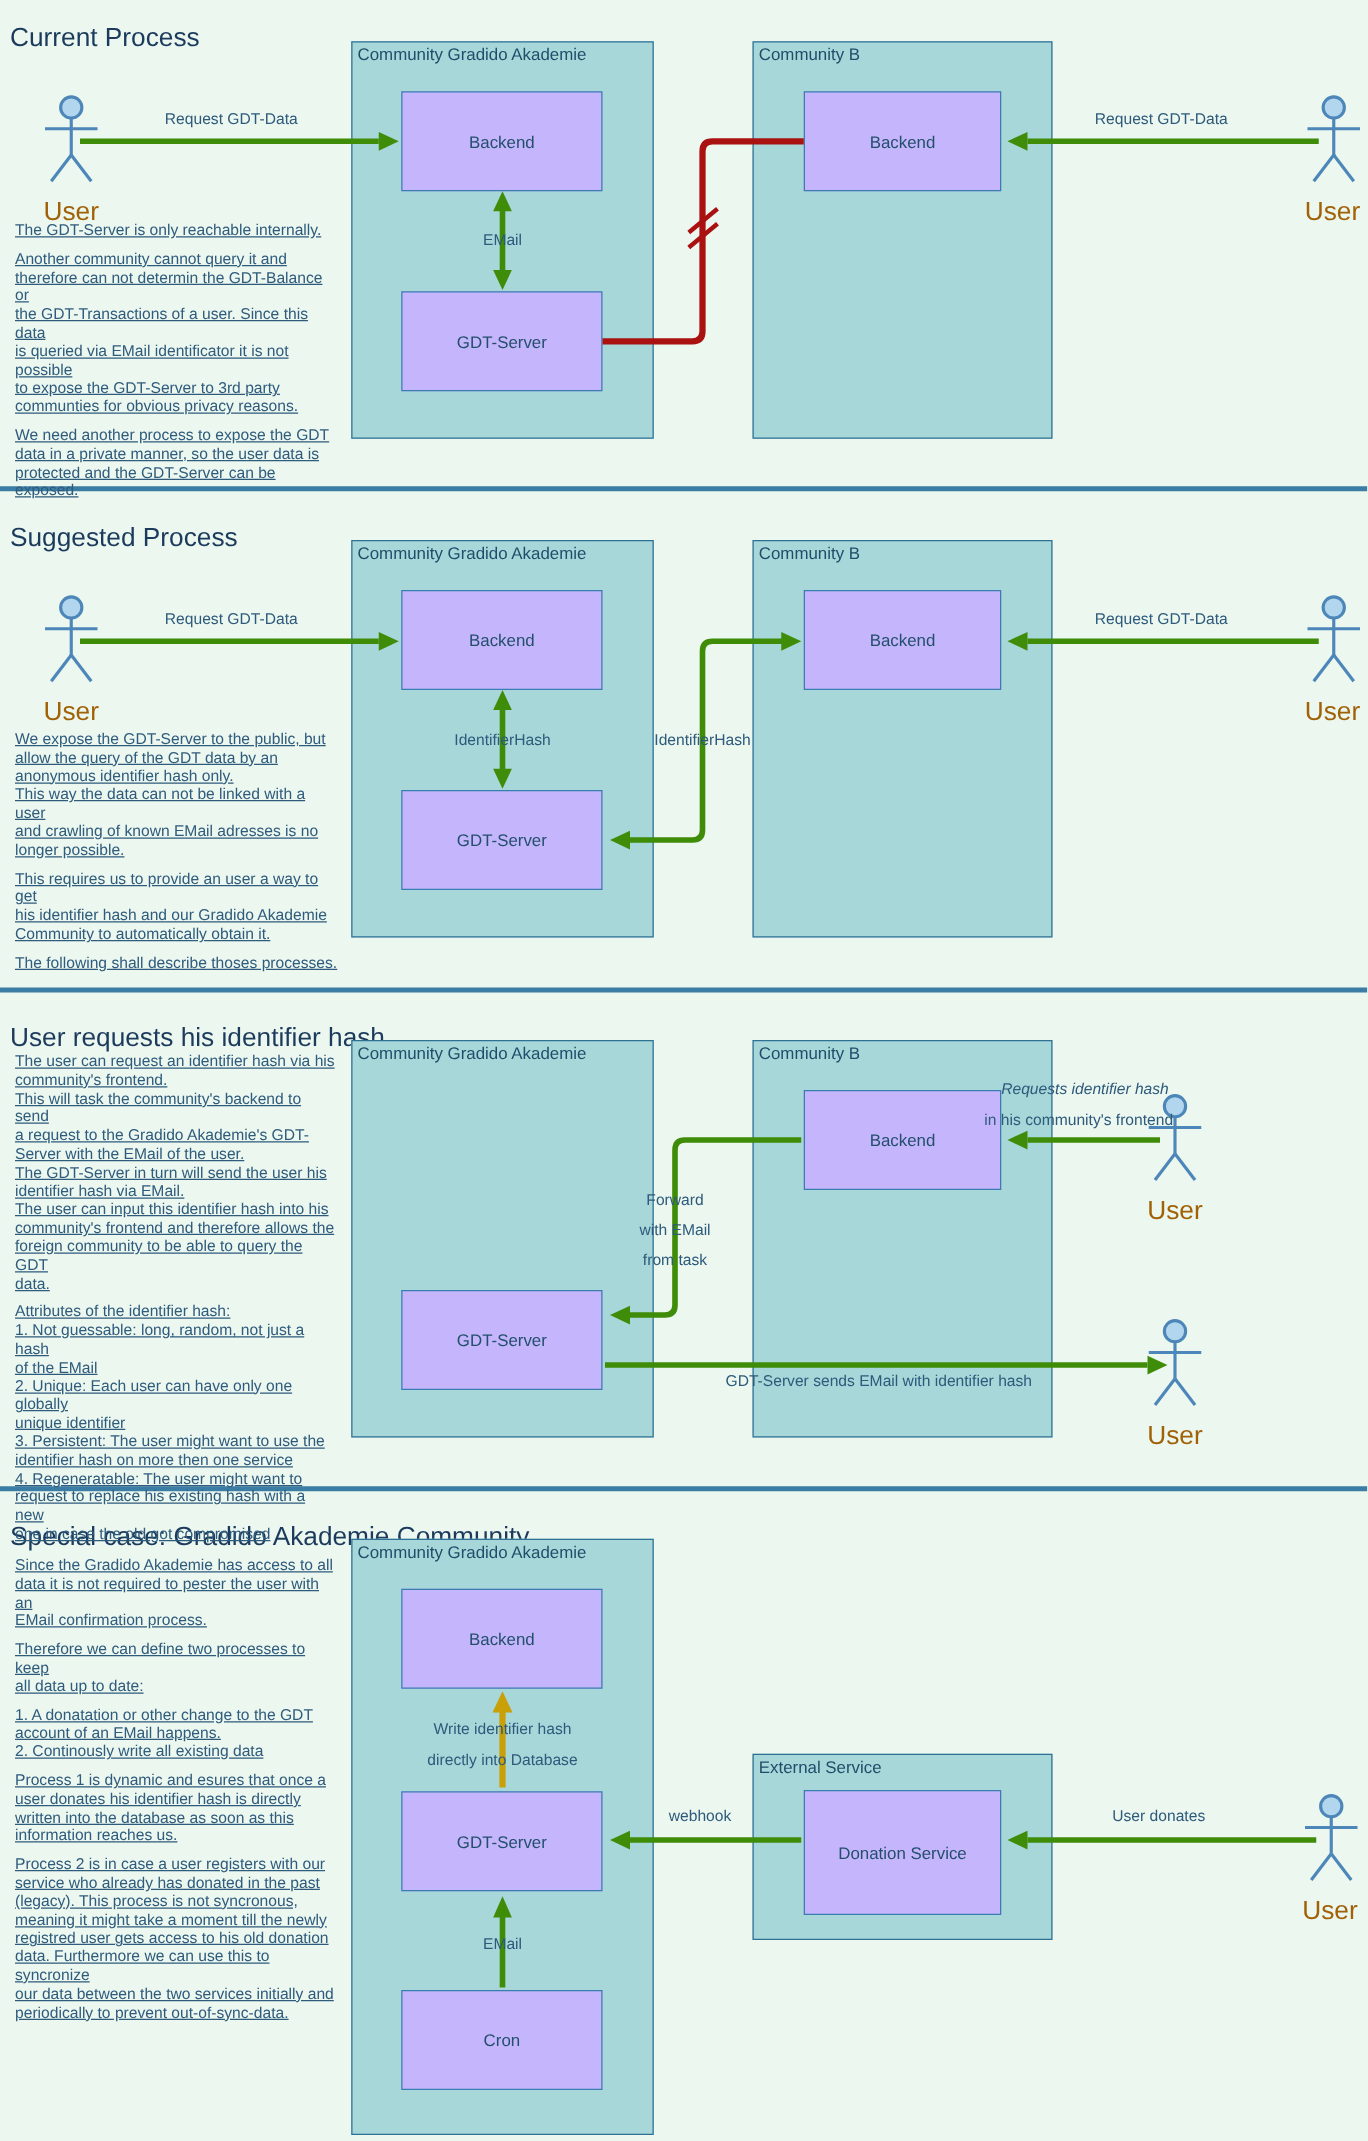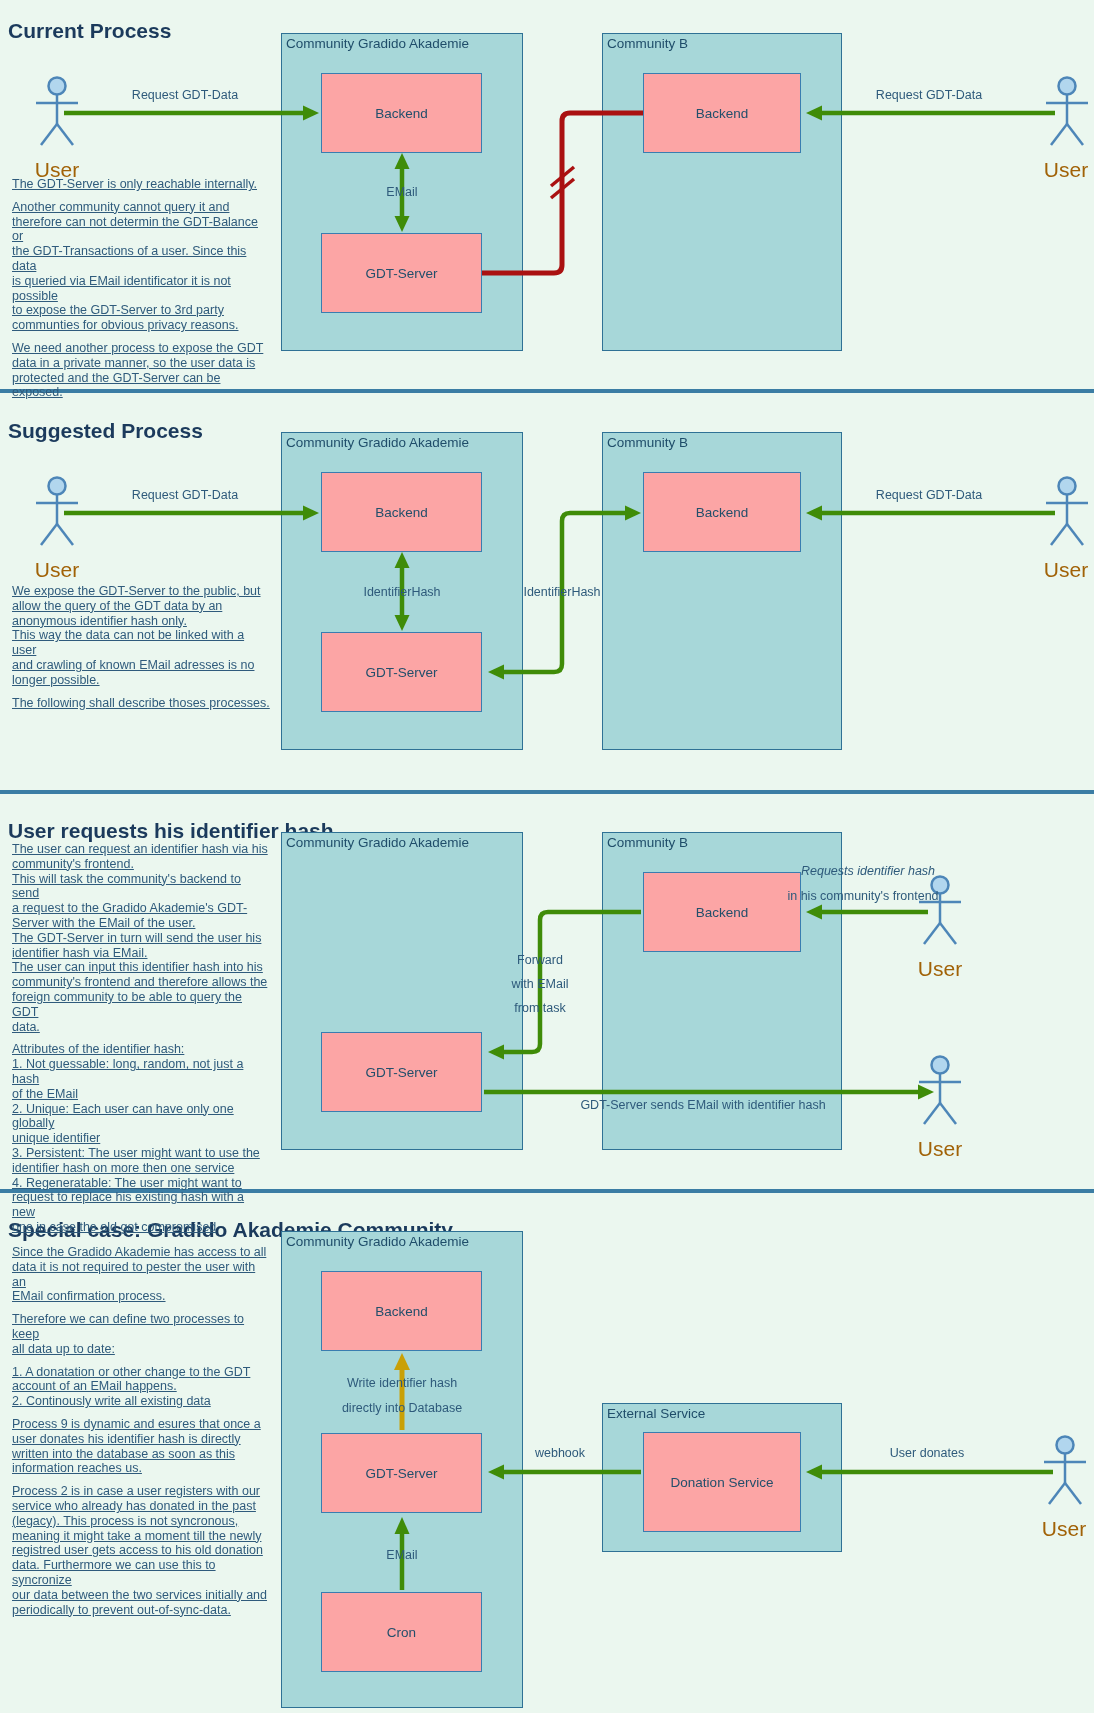--- a/index.html
+++ b/index.html
@@ -1,24 +1,24 @@
 <!DOCTYPE html>
 <html><head>
 <meta charset="utf-8">
 <style>
   html,body{margin:0;padding:0;background:#ebf7ef;}
   #page{position:relative;width:1094px;height:1713px;background:#ebf7ef;
         font-family:"Liberation Sans",sans-serif;overflow:hidden;}
-  .sec-title{position:absolute;left:8px;font-size:21px;font-weight:bold;color:#1b3a5c;white-space:nowrap;}
+  .sec-title{position:absolute;left:8px;font-size:21px;font-weight:normal;color:#1b3a5c;white-space:nowrap;}
   .separator{position:absolute;left:0;width:1094px;height:4px;background:#3b7da4;}
   .textblock{position:absolute;left:12px;width:258px;color:#2f5b7c;font-size:12.5px;line-height:14.8px;text-decoration:underline;}
   .textblock p{margin:0 0 8px 0;white-space:pre-line;}
   .container{position:absolute;background:#a7d7d9;border:1.5px solid #2f7195;box-sizing:border-box;}
   .clabel{position:absolute;left:4px;top:2px;font-size:13.5px;color:#1f4d6a;white-space:nowrap;}
-  .node{position:absolute;background:#fca5a5;border:1.3px solid #3a7db0;box-sizing:border-box;
+  .node{position:absolute;background:#c4b5fd;border:1.3px solid #3a7db0;box-sizing:border-box;
         display:flex;align-items:center;justify-content:center;}
   .nlabel{font-size:13.5px;color:#234f6b;white-space:nowrap;}
   .overlay{position:absolute;left:0;top:0;pointer-events:none;}
   .alabel{position:absolute;transform:translateX(-50%);font-size:12.5px;color:#2e5a7b;white-space:nowrap;}
   .user-label{position:absolute;transform:translateX(-50%);font-size:21px;color:#a16207;white-space:nowrap;}
 </style>
 </head>
 <body>
 
 <div id="page">
@@ -44,20 +44,23 @@
 data in a private manner, so the user data is
 protected and the GDT-Server can be exposed.</p>
   </div>
   <div class="textblock" style="top:584px;">
     <p>We expose the GDT-Server to the public, but
 allow the query of the GDT data by an
 anonymous identifier hash only.
 This way the data can not be linked with a user
 and crawling of known EMail adresses is no
 longer possible.</p>
+    <p>This requires us to provide an user a way to get
+his identifier hash and our Gradido Akademie
+Community to automatically obtain it.</p>
     <p>The following shall describe thoses processes.</p>
   </div>
   <div class="textblock" style="top:842px;">
     <p>The user can request an identifier hash via his
 community's frontend.
 This will task the community's backend to send
 a request to the Gradido Akademie's GDT-
 Server with the EMail of the user.
 The GDT-Server in turn will send the user his
 identifier hash via EMail.
@@ -78,21 +81,21 @@
   </div>
   <div class="textblock" style="top:1245px;">
     <p>Since the Gradido Akademie has access to all
 data it is not required to pester the user with an
 EMail confirmation process.</p>
     <p>Therefore we can define two processes to keep
 all data up to date:</p>
     <p>1. A donatation or other change to the GDT
 account of an EMail happens.
 2. Continously write all existing data</p>
-    <p>Process 9 is dynamic and esures that once a
+    <p>Process 1 is dynamic and esures that once a
 user donates his identifier hash is directly
 written into the database as soon as this
 information reaches us.</p>
     <p>Process 2 is in case a user registers with our
 service who already has donated in the past
 (legacy). This process is not syncronous,
 meaning it might take a moment till the newly
 registred user gets access to his old donation
 data. Furthermore we can use this to syncronize
 our data between the two services initially and

